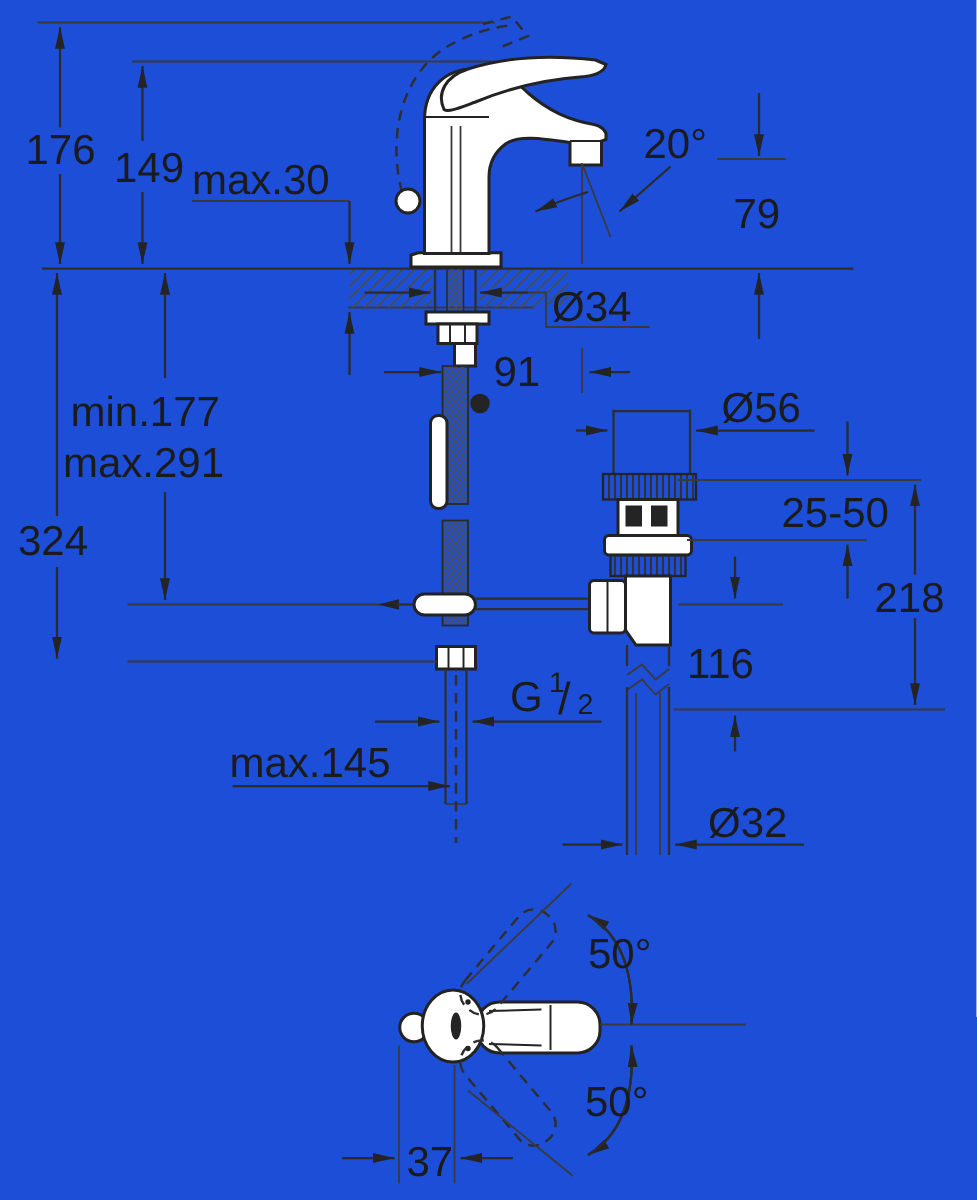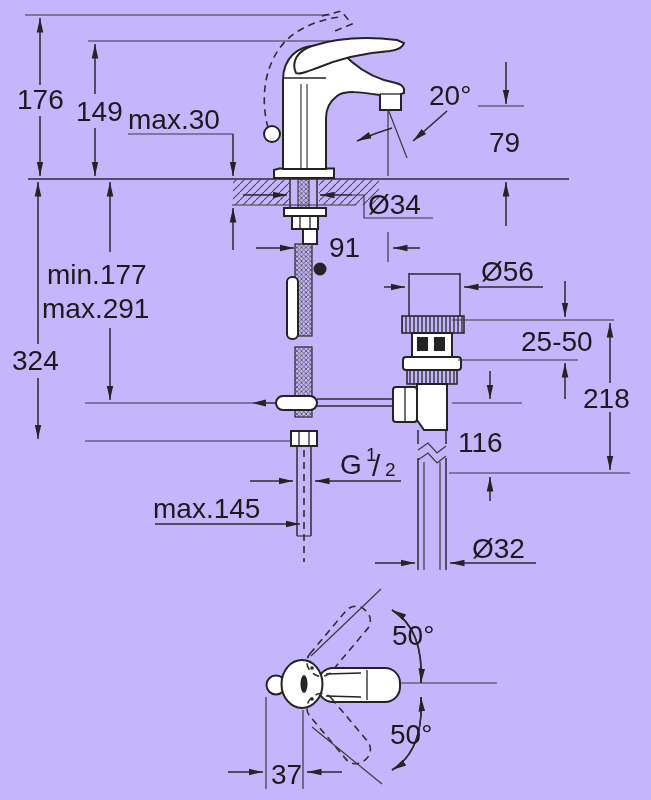--- a/index.html
+++ b/index.html
@@ -1,16 +1,16 @@
 <!DOCTYPE html>
 <html><head>
 <meta charset="utf-8">
 <style>
   html,body{margin:0;padding:0;background:#fff;}
-  .stage{position:relative;width:651px;height:800px;background:#c4b5fd;overflow:hidden;
+  .stage{position:relative;width:651px;height:800px;background:#1d4ed8;overflow:hidden;
          font-family:"Liberation Sans", sans-serif;}
   svg{position:absolute;left:0;top:0;}
   .ln{stroke:#2e2e2e;stroke-width:1.5;fill:none;}
   .thin{stroke:#3a3a3a;stroke-width:1.2;fill:none;}
   .part{stroke:#232323;stroke-width:2;fill:#ffffff;}
   .partthin{stroke:#232323;stroke-width:1.3;fill:none;}
   .dash{stroke:#2e2e2e;stroke-width:1.6;fill:none;stroke-dasharray:7 5;}
   .dim{stroke:#2b2b2b;stroke-width:1.5;fill:none;}
   .lbl{fill:#1b1b1b;font-size:28px;}
   .lblsm{fill:#1b1b1b;font-size:19px;}

